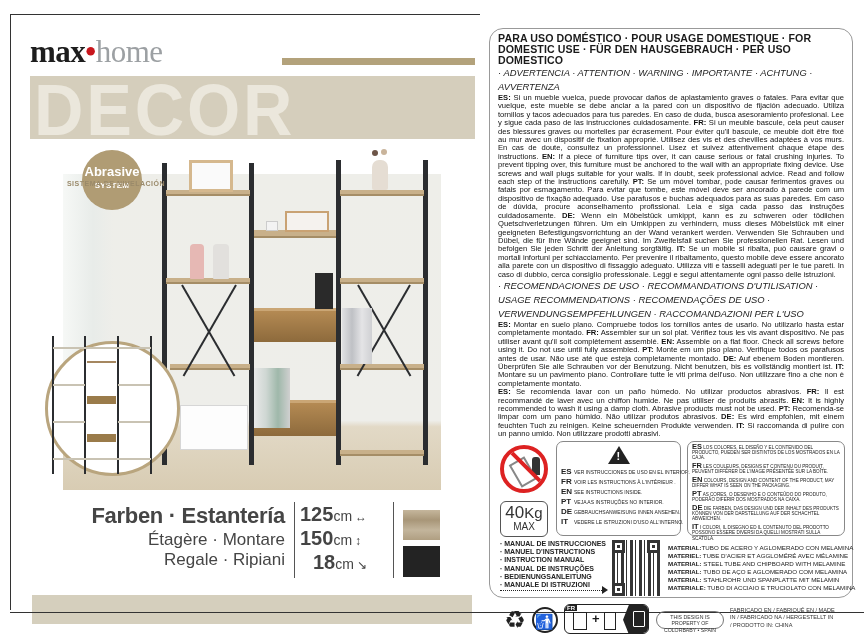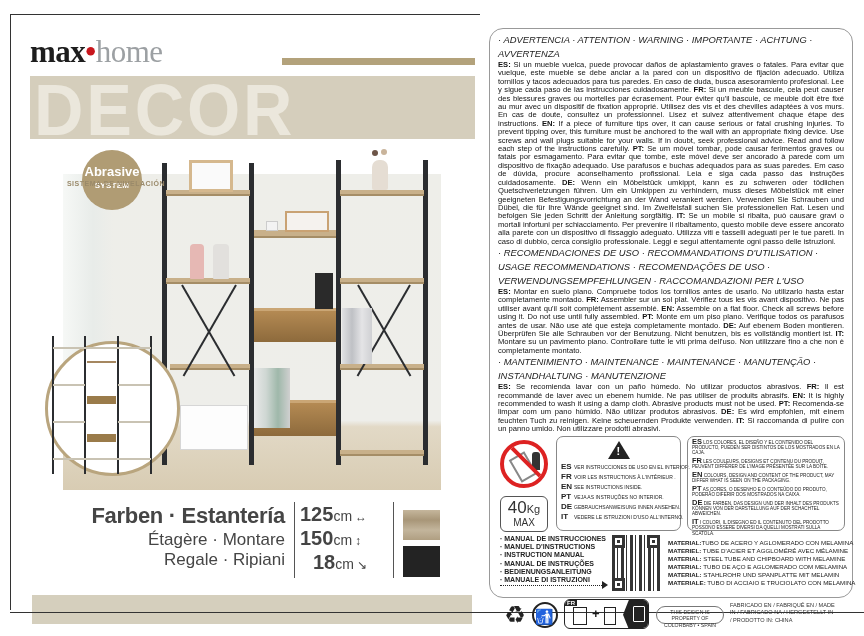--- a/index.html
+++ b/index.html
@@ -102,21 +102,21 @@
     border: 4px solid #d22; background: #fff; overflow: hidden;
   }
   .no-tip .slash { position: absolute; left: -6px; top: 18px; width: 60px; height: 4px; background: #d22; transform: rotate(45deg); }
   .no-tip .furn { position: absolute; left: 10px; top: 10px; width: 18px; height: 26px; border: 2px solid #888; transform: rotate(-30deg); }
   .no-tip .person { position: absolute; left: 28px; top: 8px; width: 8px; height: 18px; background: #333; border-radius: 3px 3px 0 0; }
   .kg-box {
     position: absolute; left: 2px; top: 60px; width: 48px; height: 36px; border: 1.5px solid #555; border-radius: 6px;
     text-align: center; color: #333;
   }
   .kg-box .n { font-size: 17px; line-height: 18px; margin-top: 2px; display: block; }
-  .kg-box .n small { font-size: 11px; }
+  .kg-box .n small { font-size: 15px; }
   .kg-box .m { font-size: 10px; line-height: 10px; display: block; }
 
   .warn-box {
     position: absolute; left: 58px; top: 0; width: 125px; height: 95px; border: 1px solid #888; border-radius: 7px; padding: 2px 4px;
   }
   .warn-tri { width: 0; height: 0; margin: 2px auto 3px; border-left: 11px solid transparent; border-right: 11px solid transparent; border-bottom: 18px solid #222; position: relative; }
   .warn-tri span { position: absolute; left: -2px; top: 4px; color: #fff; font-size: 11px; font-weight: bold; }
   .warn-line { font-size: 5px; line-height: 9px; white-space: nowrap; color: #222; }
   .warn-line b { font-size: 8px; display: inline-block; width: 13px; }
 
@@ -254,20 +254,21 @@
 </div>
 <div class="dim" style="top:551px;left:313px;">
   <span>18</span><span class="unit">cm</span><span class="sym">↘</span>
 </div>
 
 <div class="divider-v" style="left:393px;top:502px;height:76px;"></div>
 <div class="swatch" style="top:510px;height:30px;background:linear-gradient(180deg,#c5b69c,#a89678,#c3b59c,#b09f82);"></div>
 <div class="swatch" style="top:546px;height:31px;background:#232323;"></div>
 
 <div class="label-box">
+  <div class="lbl-head">PARA USO DOMÉSTICO · POUR USAGE DOMESTIQUE · FOR DOMESTIC USE · FÜR DEN HAUSGEBRAUCH · PER USO DOMESTICO</div>
 
   <div class="lbl-sec">· ADVERTENCIA · ATTENTION · WARNING · IMPORTANTE · ACHTUNG · AVVERTENZA</div>
   <div class="lbl-body">
     <b>ES:</b> <span>Si un mueble vuelca, puede provocar daños de aplastamiento graves o fatales. Para evitar que vuelque, este mueble se debe anclar a la pared con un dispositivo de fijación adecuado. Utiliza tornillos y tacos adecuados para tus paredes. En caso de duda, busca asesoramiento profesional. Lee y sigue cada paso de las instrucciones cuidadosamente.</span>
     <b>FR:</b> <span>Si un meuble bascule, cela peut causer des blessures graves ou mortelles par écrasement. Pour éviter qu'il bascule, ce meuble doit être fixé au mur avec un dispositif de fixation approprié. Utilisez des vis et des chevilles adaptées à vos murs. En cas de doute, consultez un professionnel. Lisez et suivez attentivement chaque étape des instructions.</span>
     <b>EN:</b> <span>If a piece of furniture tips over, it can cause serious or fatal crushing injuries. To prevent tipping over, this furniture must be anchored to the wall with an appropriate fixing device. Use screws and wall plugs suitable for your walls. If in doubt, seek professional advice. Read and follow each step of the instructions carefully.</span>
     <b>PT:</b> <span>Se um móvel tombar, pode causar ferimentos graves ou fatais por esmagamento. Para evitar que tombe, este móvel deve ser ancorado à parede com um dispositivo de fixação adequado. Use parafusos e buchas adequados para as suas paredes. Em caso de dúvida, procure aconselhamento profissional. Leia e siga cada passo das instruções cuidadosamente.</span>
     <b>DE:</b> <span>Wenn ein Möbelstück umkippt, kann es zu schweren oder tödlichen Quetschverletzungen führen. Um ein Umkippen zu verhindern, muss dieses Möbelstück mit einer geeigneten Befestigungsvorrichtung an der Wand verankert werden. Verwenden Sie Schrauben und Dübel, die für Ihre Wände geeignet sind. Im Zweifelsfall suchen Sie professionellen Rat. Lesen und befolgen Sie jeden Schritt der Anleitung sorgfältig.</span>
     <b>IT:</b> <span>Se un mobile si ribalta, può causare gravi o mortali infortuni per schiacciamento. Per prevenire il ribaltamento, questo mobile deve essere ancorato alla parete con un dispositivo di fissaggio adeguato. Utilizza viti e tasselli adeguati per le tue pareti. In caso di dubbio, cerca consiglio professionale. Leggi e segui attentamente ogni passo delle istruzioni.</span>
   </div>
@@ -275,24 +276,23 @@
   <div class="lbl-sec">· RECOMENDACIONES DE USO · RECOMMANDATIONS D'UTILISATION · USAGE RECOMMENDATIONS · RECOMENDAÇÕES DE USO · VERWENDUNGSEMPFEHLUNGEN · RACCOMANDAZIONI PER L'USO</div>
   <div class="lbl-body">
     <b>ES:</b> <span>Montar en suelo plano. Compruebe todos los tornillos antes de usarlo. No utilizarlo hasta estar completamente montado.</span>
     <b>FR:</b> <span>Assembler sur un sol plat. Vérifiez tous les vis avant dispositivo. Ne pas utiliser avant qu'il soit complètement assemblé.</span>
     <b>EN:</b> <span>Assemble on a flat floor. Check all screws before using it. Do not use until fully assembled.</span>
     <b>PT:</b> <span>Monte em um piso plano. Verifique todos os parafusos antes de usar. Não use até que esteja completamente montado.</span>
     <b>DE:</b> <span>Auf ebenem Boden montieren. Überprüfen Sie alle Schrauben vor der Benutzung. Nicht benutzen, bis es vollständig montiert ist.</span>
     <b>IT:</b> <span>Montare su un pavimento piano. Controllare tutte le viti prima dell'uso. Non utilizzare fino a che non è completamente montato.</span>
   </div>
 
-  <div class="lbl-sec">· MANTENIMIENTO · MAINTENANCE · MAINTENANCE · MANUTENÇÃO · INSTANDHALTUNG · MANUTENZIONE</div>
   <div class="lbl-body">
     <b>ES:</b> <span>Se recomienda lavar con un paño húmedo. No utilizar productos abrasivos.</span>
-    <b>FR:</b> <span>Il est recommandé de laver avec un ebenem humide. Ne pas utiliser de produits abrasifs.</span>
+    <b>FR:</b> <span>Il est recommandé de laver avec un chiffon humide. Ne pas utiliser de produits abrasifs.</span>
     <b>EN:</b> <span>It is highly recommended to wash it using a damp cloth. Abrasive products must not be used.</span>
     <b>PT:</b> <span>Recomenda-se limpar com um pano húmido. Não utilizar produtos abrasivos.</span>
     <b>DE:</b> <span>Es wird empfohlen, mit einem feuchten Tuch zu reinigen. Keine scheuernden Produkte verwenden.</span>
     <b>IT:</b> <span>Si raccomanda di pulire con un panno umido. Non utilizzare prodotti abrasivi.</span>
   </div>
 
   <div class="icons-row">
     <div class="no-tip">
       <div class="furn"></div>
         <div class="person"></div>

